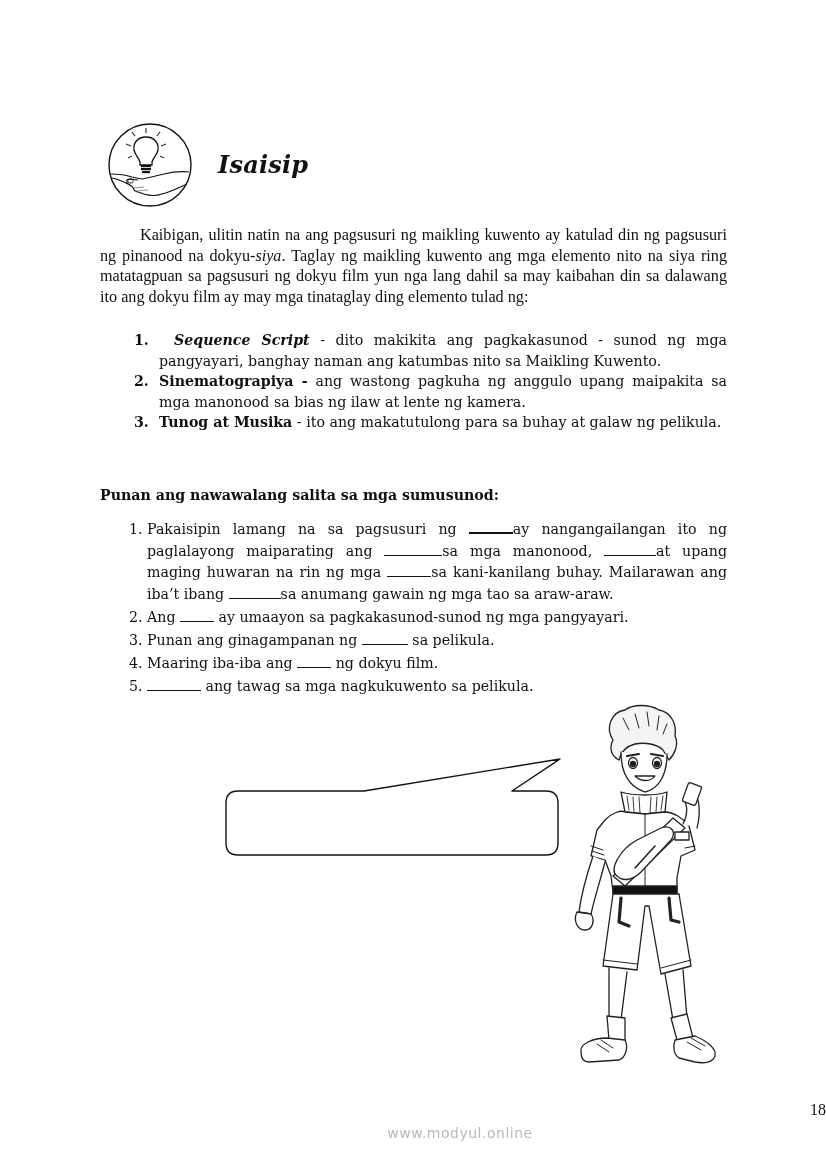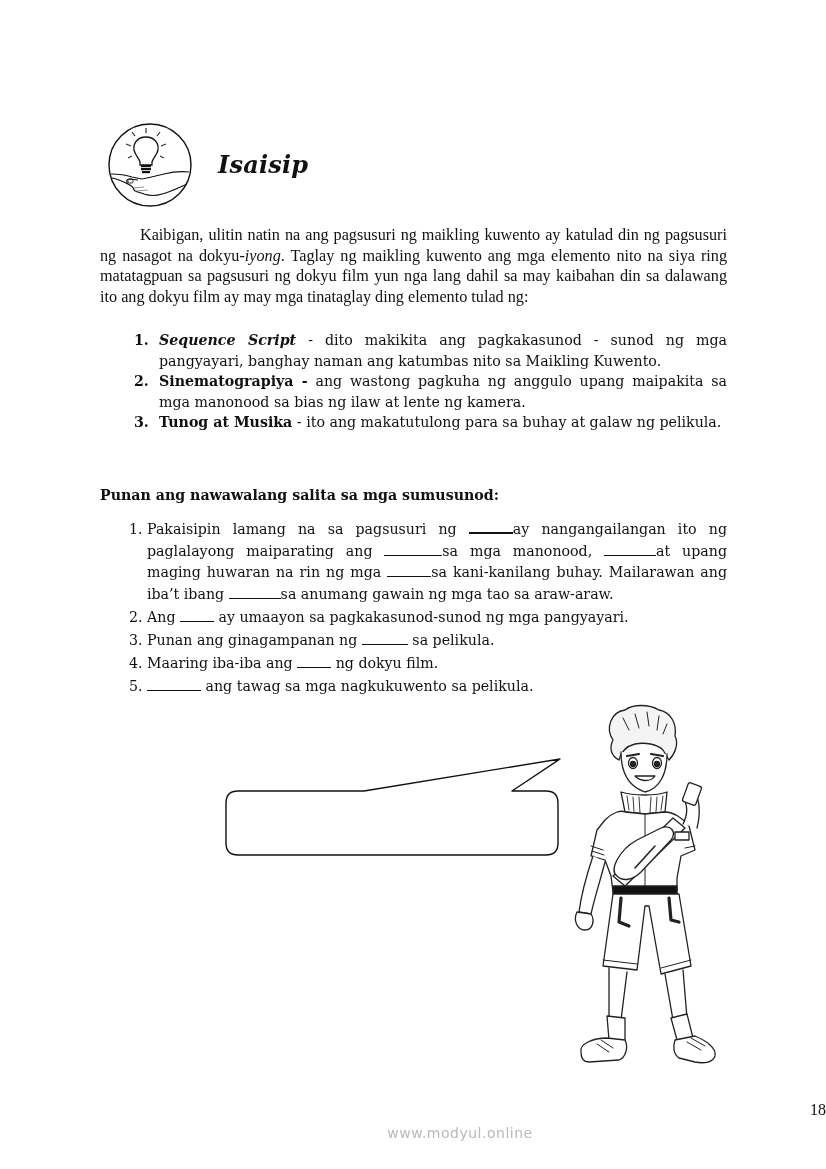--- a/index.html
+++ b/index.html
@@ -29,21 +29,21 @@
 
   
   .elements {
     position: absolute; left: 134px; top: 330px; width: 593px;
     margin: 0; padding: 0; list-style: none;
     font-family: "DejaVu Serif", serif; font-size: 14.2px; line-height: 20.6px;
   }
   .elements li { position: relative; padding-left: 25px; text-align: justify; }
   .elements .num { position: absolute; left: 0; top: 0; font-weight: bold; }
   .elements .term { font-weight: bold; }
-  .elements .term.italic { font-style: italic; }
+  .elements .term.italic { font-style: italic; margin-left: 15px; }
 
   
   .exercise-heading {
     position: absolute; left: 100px; top: 487px;
     font-family: "DejaVu Serif", serif; font-weight: bold; font-size: 14.2px;
   }
 
   .questions {
     position: absolute; left: 129px; top: 519px; width: 598px;
     margin: 0; padding: 0; list-style: none;
@@ -101,21 +101,21 @@
     <rect x="38" y="49" width="8" height="2.2" fill="#111"></rect>
 
     <path d="M7 52 C14 52 22 53 28 55 L38 57 C44 56 52 54 60 52 C68 50 76 49 85 50" fill="none" stroke="#111" stroke-width="1.2"></path>
     <path d="M8 56 C14 57 20 60 24 62 C28 64 30 66 30 68 C31 70 36 70 40 72 C46 74 52 74 58 72 C66 70 74 66 83 62" fill="none" stroke="#111" stroke-width="1.2"></path>
     <path d="M24 62 C22 60 22 57 26 57 L34 58" fill="none" stroke="#111" stroke-width="1.1"></path>
     <rect x="24" y="57" width="5" height="4" rx="1.5" fill="none" stroke="#111" stroke-width="0.9"></rect>
     <path d="M30 66 L40 65 M32 69 L44 68" stroke="#666" stroke-width="0.7"></path>
   </svg>
   <div class="section-title">Isaisip</div>
 
-  <p class="intro"><span>Kaibigan, ulitin natin na ang pagsusuri ng maikling kuwento ay katulad din ng pagsusuri ng nasagot na dokyu-</span><em>iyong</em><span>. Taglay ng maikling kuwento ang mga elemento nito na siya ring matatagpuan sa pagsusuri ng dokyu film yun nga lang dahil sa may kaibahan din sa dalawang ito ang dokyu film ay may mga tinataglay ding elemento tulad ng:</span></p>
+  <p class="intro"><span>Kaibigan, ulitin natin na ang pagsusuri ng maikling kuwento ay katulad din ng pagsusuri ng pinanood na dokyu-</span><em>siya</em><span>. Taglay ng maikling kuwento ang mga elemento nito na siya ring matatagpuan sa pagsusuri ng dokyu film yun nga lang dahil sa may kaibahan din sa dalawang ito ang dokyu film ay may mga tinataglay ding elemento tulad ng:</span></p>
 
   <ol class="elements">
     <li>
       <span class="num">1.</span>
       <span class="term italic">Sequence Script</span><span> - </span><span>dito makikita ang pagkakasunod - sunod ng mga pangyayari, banghay naman ang katumbas nito sa Maikling Kuwento.</span>
     </li>
     <li>
       <span class="num">2.</span>
       <span class="term">Sinematograpiya -</span><span> </span><span>ang wastong pagkuha ng anggulo upang maipakita sa mga manonood sa bias ng ilaw at lente ng kamera.</span>
     </li>

